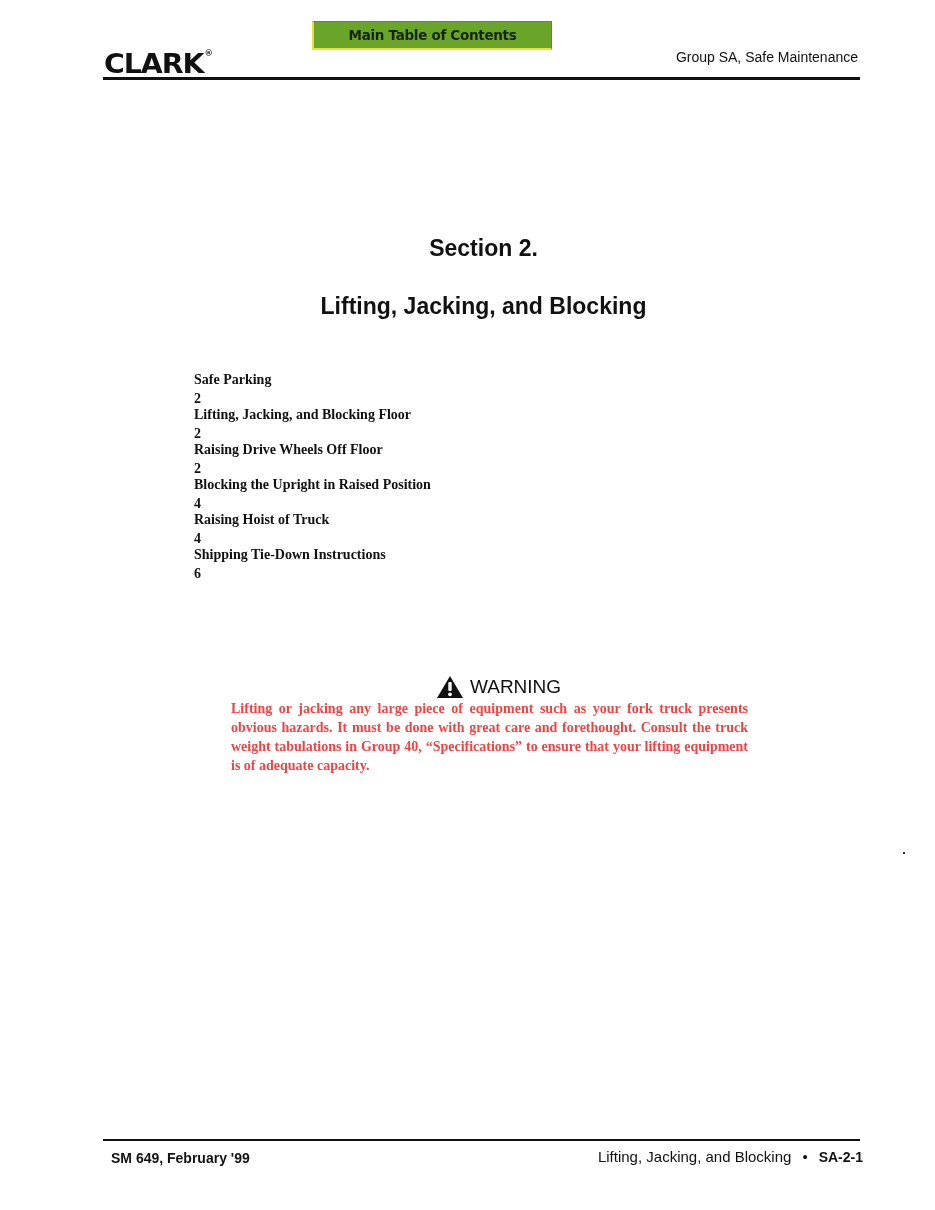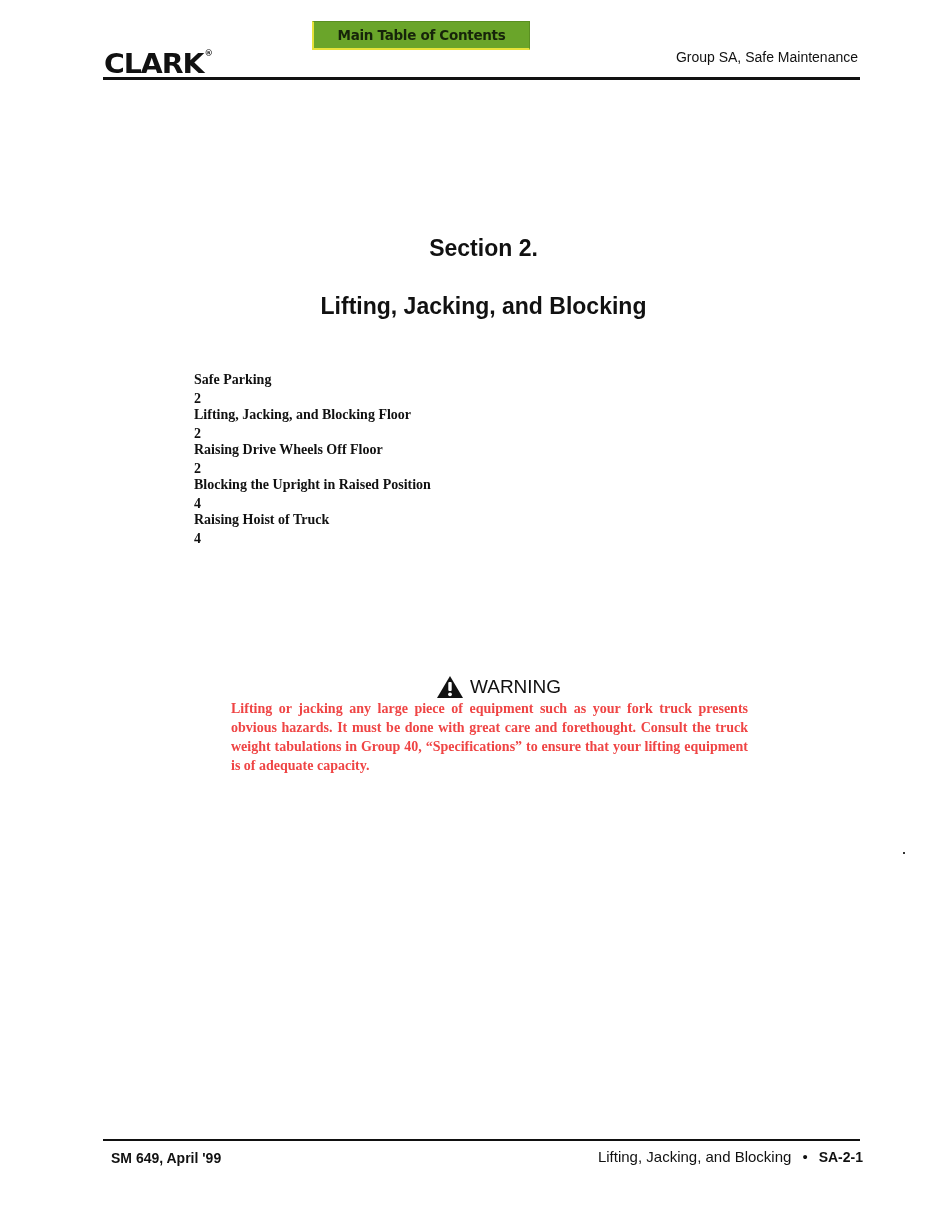--- a/index.html
+++ b/index.html
@@ -1,20 +1,20 @@
 <!DOCTYPE html>
 <html><head>
 <meta charset="utf-8">
 <style>
   html, body { margin: 0; padding: 0; background: #ffffff; }
   body { width: 935px; height: 1210px; position: relative; overflow: hidden; color: #111; }
   .abs { position: absolute; }
 
   .toc-button {
-    left: 312px; top: 21px; width: 218px; height: 29px;
+    left: 312px; top: 21px; width: 240px; height: 29px;
     background: #6aa52a;
     border-left: 2px solid #e6e23a; border-bottom: 2px solid #e6e23a;
     border-top: 1px solid #5a8f22; border-right: 1px solid #5a8f22;
     box-sizing: border-box;
     display: flex; align-items: center; justify-content: center;
     font-family: "DejaVu Sans", sans-serif; font-weight: bold; font-size: 13.5px; color: #16240a;
     letter-spacing: -0.3px; cursor: pointer;
   }
 
   .logo {
@@ -111,35 +111,40 @@
   <div class="toc-row">
     <span class="label">Blocking the Upright in Raised Position</span>
     <span class="leader"></span>
     <span class="page">4</span>
   </div>
   <div class="toc-row">
     <span class="label">Raising Hoist of Truck</span>
     <span class="leader"></span>
     <span class="page">4</span>
   </div>
+  <div class="toc-row">
+    <span class="label">Shipping Tie-Down Instructions</span>
+    <span class="leader"></span>
+    <span class="page">6</span>
+  </div>
 </div>
 
 <div class="abs warning-heading">
   <span>
     <svg width="28" height="24" viewBox="0 0 28 24">
       <polygon points="14,1 27,23 1,23" fill="#111"></polygon>
       <rect x="12.3" y="7" width="3.4" height="9" rx="1" fill="#fff"></rect>
       <circle cx="14" cy="19.3" r="1.9" fill="#fff"></circle>
     </svg>
   </span>
   <span>WARNING</span>
 </div>
 <div class="abs warning-body">Lifting or jacking any large piece of equipment such as your fork truck presents obvious hazards. It must be done with great care and forethought. Consult the truck weight tabulations in Group 40, “Specifications” to ensure that your lifting equipment is of adequate capacity.</div>
 
 <div class="abs stray-mark"></div>
 
 <div class="abs footer-rule"></div>
-<div class="abs footer-left">SM 649, April '99</div>
+<div class="abs footer-left">SM 649, February '99</div>
 <div class="abs footer-right">
   <span>Lifting, Jacking, and Blocking</span>
   <span>•</span>
   <span class="code">SA-2-1</span>
 </div>
 
 </body></html>

